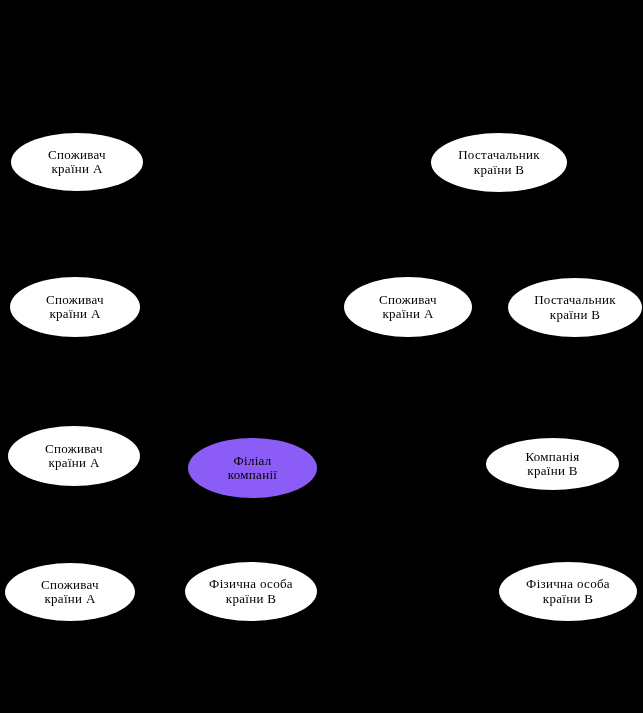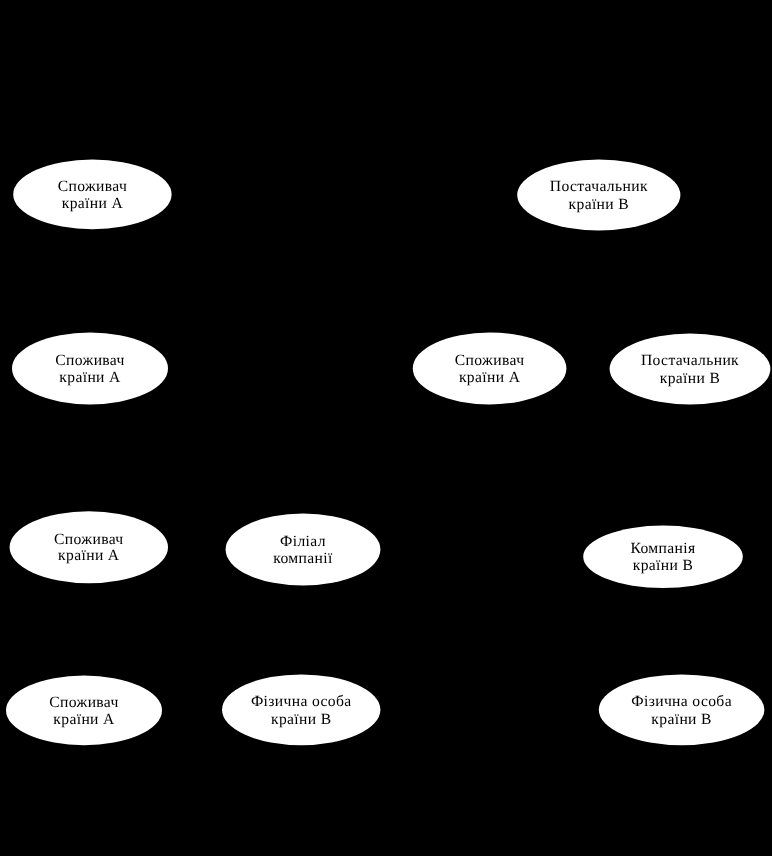--- a/index.html
+++ b/index.html
@@ -51,21 +51,21 @@
 
   <div class="node" style="left: 344px; top: 277px; width: 128px; height: 60px; background: rgb(255, 255, 255); color: rgb(0, 0, 0);">Споживач
 країни А</div>
 
   <div class="node" style="left: 508px; top: 278px; width: 134px; height: 59px; background: rgb(255, 255, 255); color: rgb(0, 0, 0);">Постачальник
 країни В</div>
 
   <div class="node" style="left: 8px; top: 426px; width: 132px; height: 60px; background: rgb(255, 255, 255); color: rgb(0, 0, 0);">Споживач
 країни А</div>
 
-  <div class="node" style="left: 188px; top: 428px; width: 129px; height: 60px; background: #ffffff; color: rgb(0, 0, 0);">Філіал
+  <div class="node" style="left: 188px; top: 438px; width: 129px; height: 60px; background: #8b5cf6; color: rgb(0, 0, 0);">Філіал
 компанії</div>
 
   <div class="node" style="left: 486px; top: 438px; width: 133px; height: 52px; background: rgb(255, 255, 255); color: rgb(0, 0, 0);">Компанія
 країни В</div>
 
   <div class="node" style="left: 5px; top: 563px; width: 130px; height: 58px; background: rgb(255, 255, 255); color: rgb(0, 0, 0);">Споживач
 країни А</div>
 
   <div class="node" style="left: 185px; top: 562px; width: 132px; height: 59px; background: rgb(255, 255, 255); color: rgb(0, 0, 0);">Фізична особа
 країни В</div>

